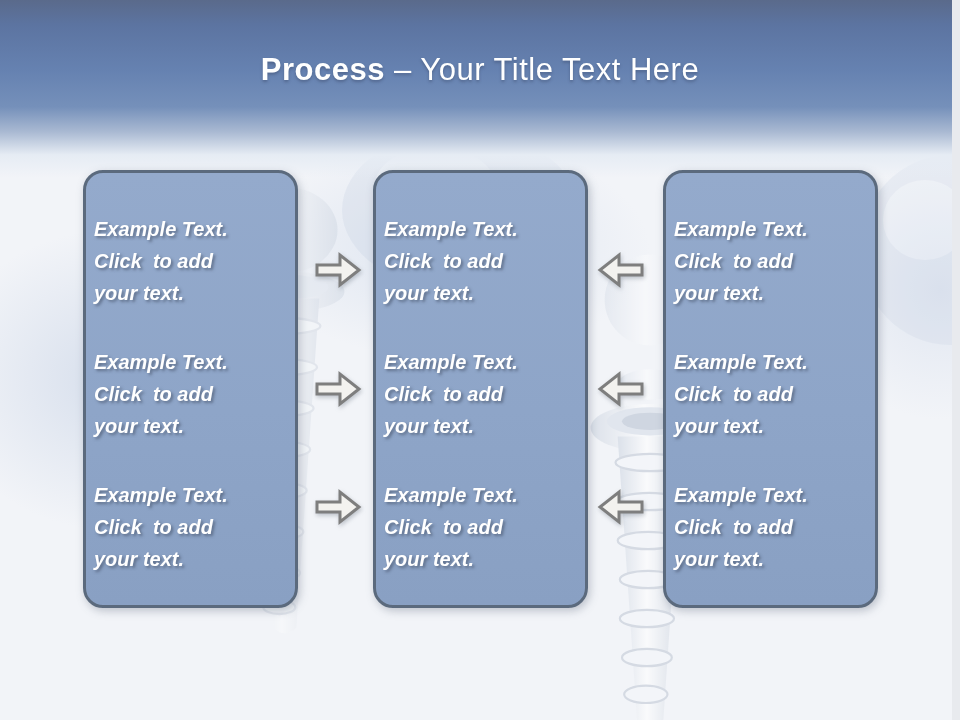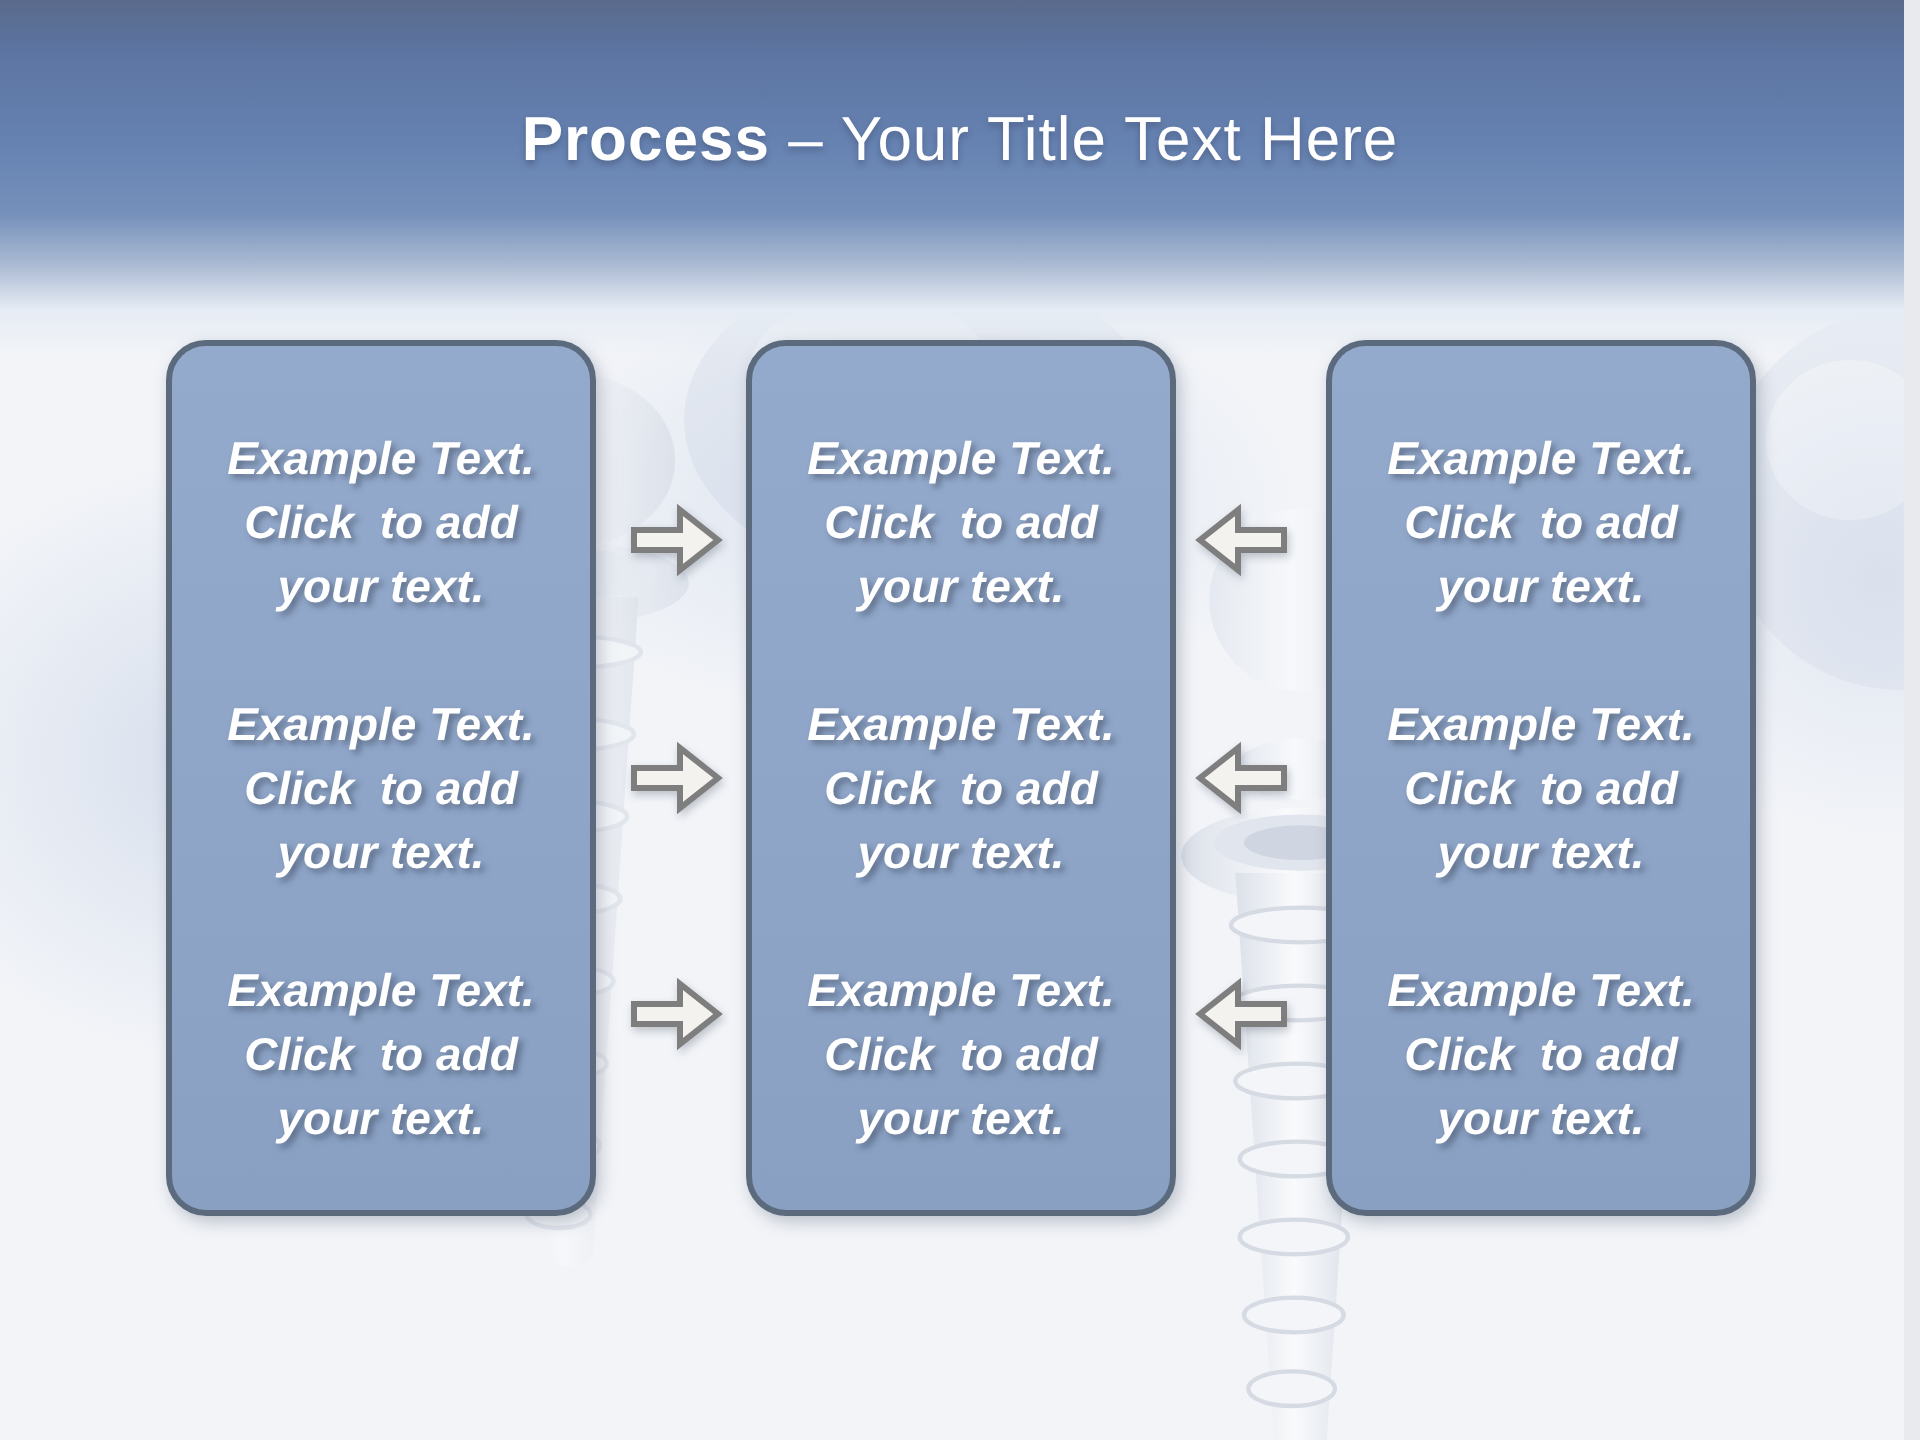--- a/index.html
+++ b/index.html
@@ -36,22 +36,22 @@
     position:absolute;top:170px;width:215px;height:438px;z-index:3;
     box-sizing:border-box;border:3px solid #5b6a7d;border-radius:20px;
     background:linear-gradient(180deg,#94aacc 0%,#8ea5c8 55%,#89a0c3 100%);
     box-shadow:2px 3px 8px rgba(90,100,120,.35);
     display:flex;flex-direction:column;justify-content:space-between;
     padding:40px 8px 30px 8px;
   }
   .panel-1{left:83px;}
   .panel-2{left:373px;}
   .panel-3{left:663px;}
-  .block{margin:0;text-align:center;color:#fff;font-style:italic;
-    font-weight:700;font-size:23px;line-height:32px;
+  .block{margin:0;color:#fff;font-style:italic;
+    font-weight:700;font-size:20px;line-height:32px;
     text-shadow:2px 2px 3px rgba(55,65,85,.55);cursor:pointer;}
   .line{display:block;white-space:pre-wrap;}
   
   .arrow{position:absolute;z-index:3;width:48px;height:40px;}
   .arrow svg{display:block;filter:drop-shadow(1px 2px 2px rgba(90,100,115,.35));}
   .acol-1{left:314px;}
   .acol-2{left:597px;}
   .arow-1{top:250px;}
   .arow-2{top:369px;}
   .arow-3{top:487px;}

